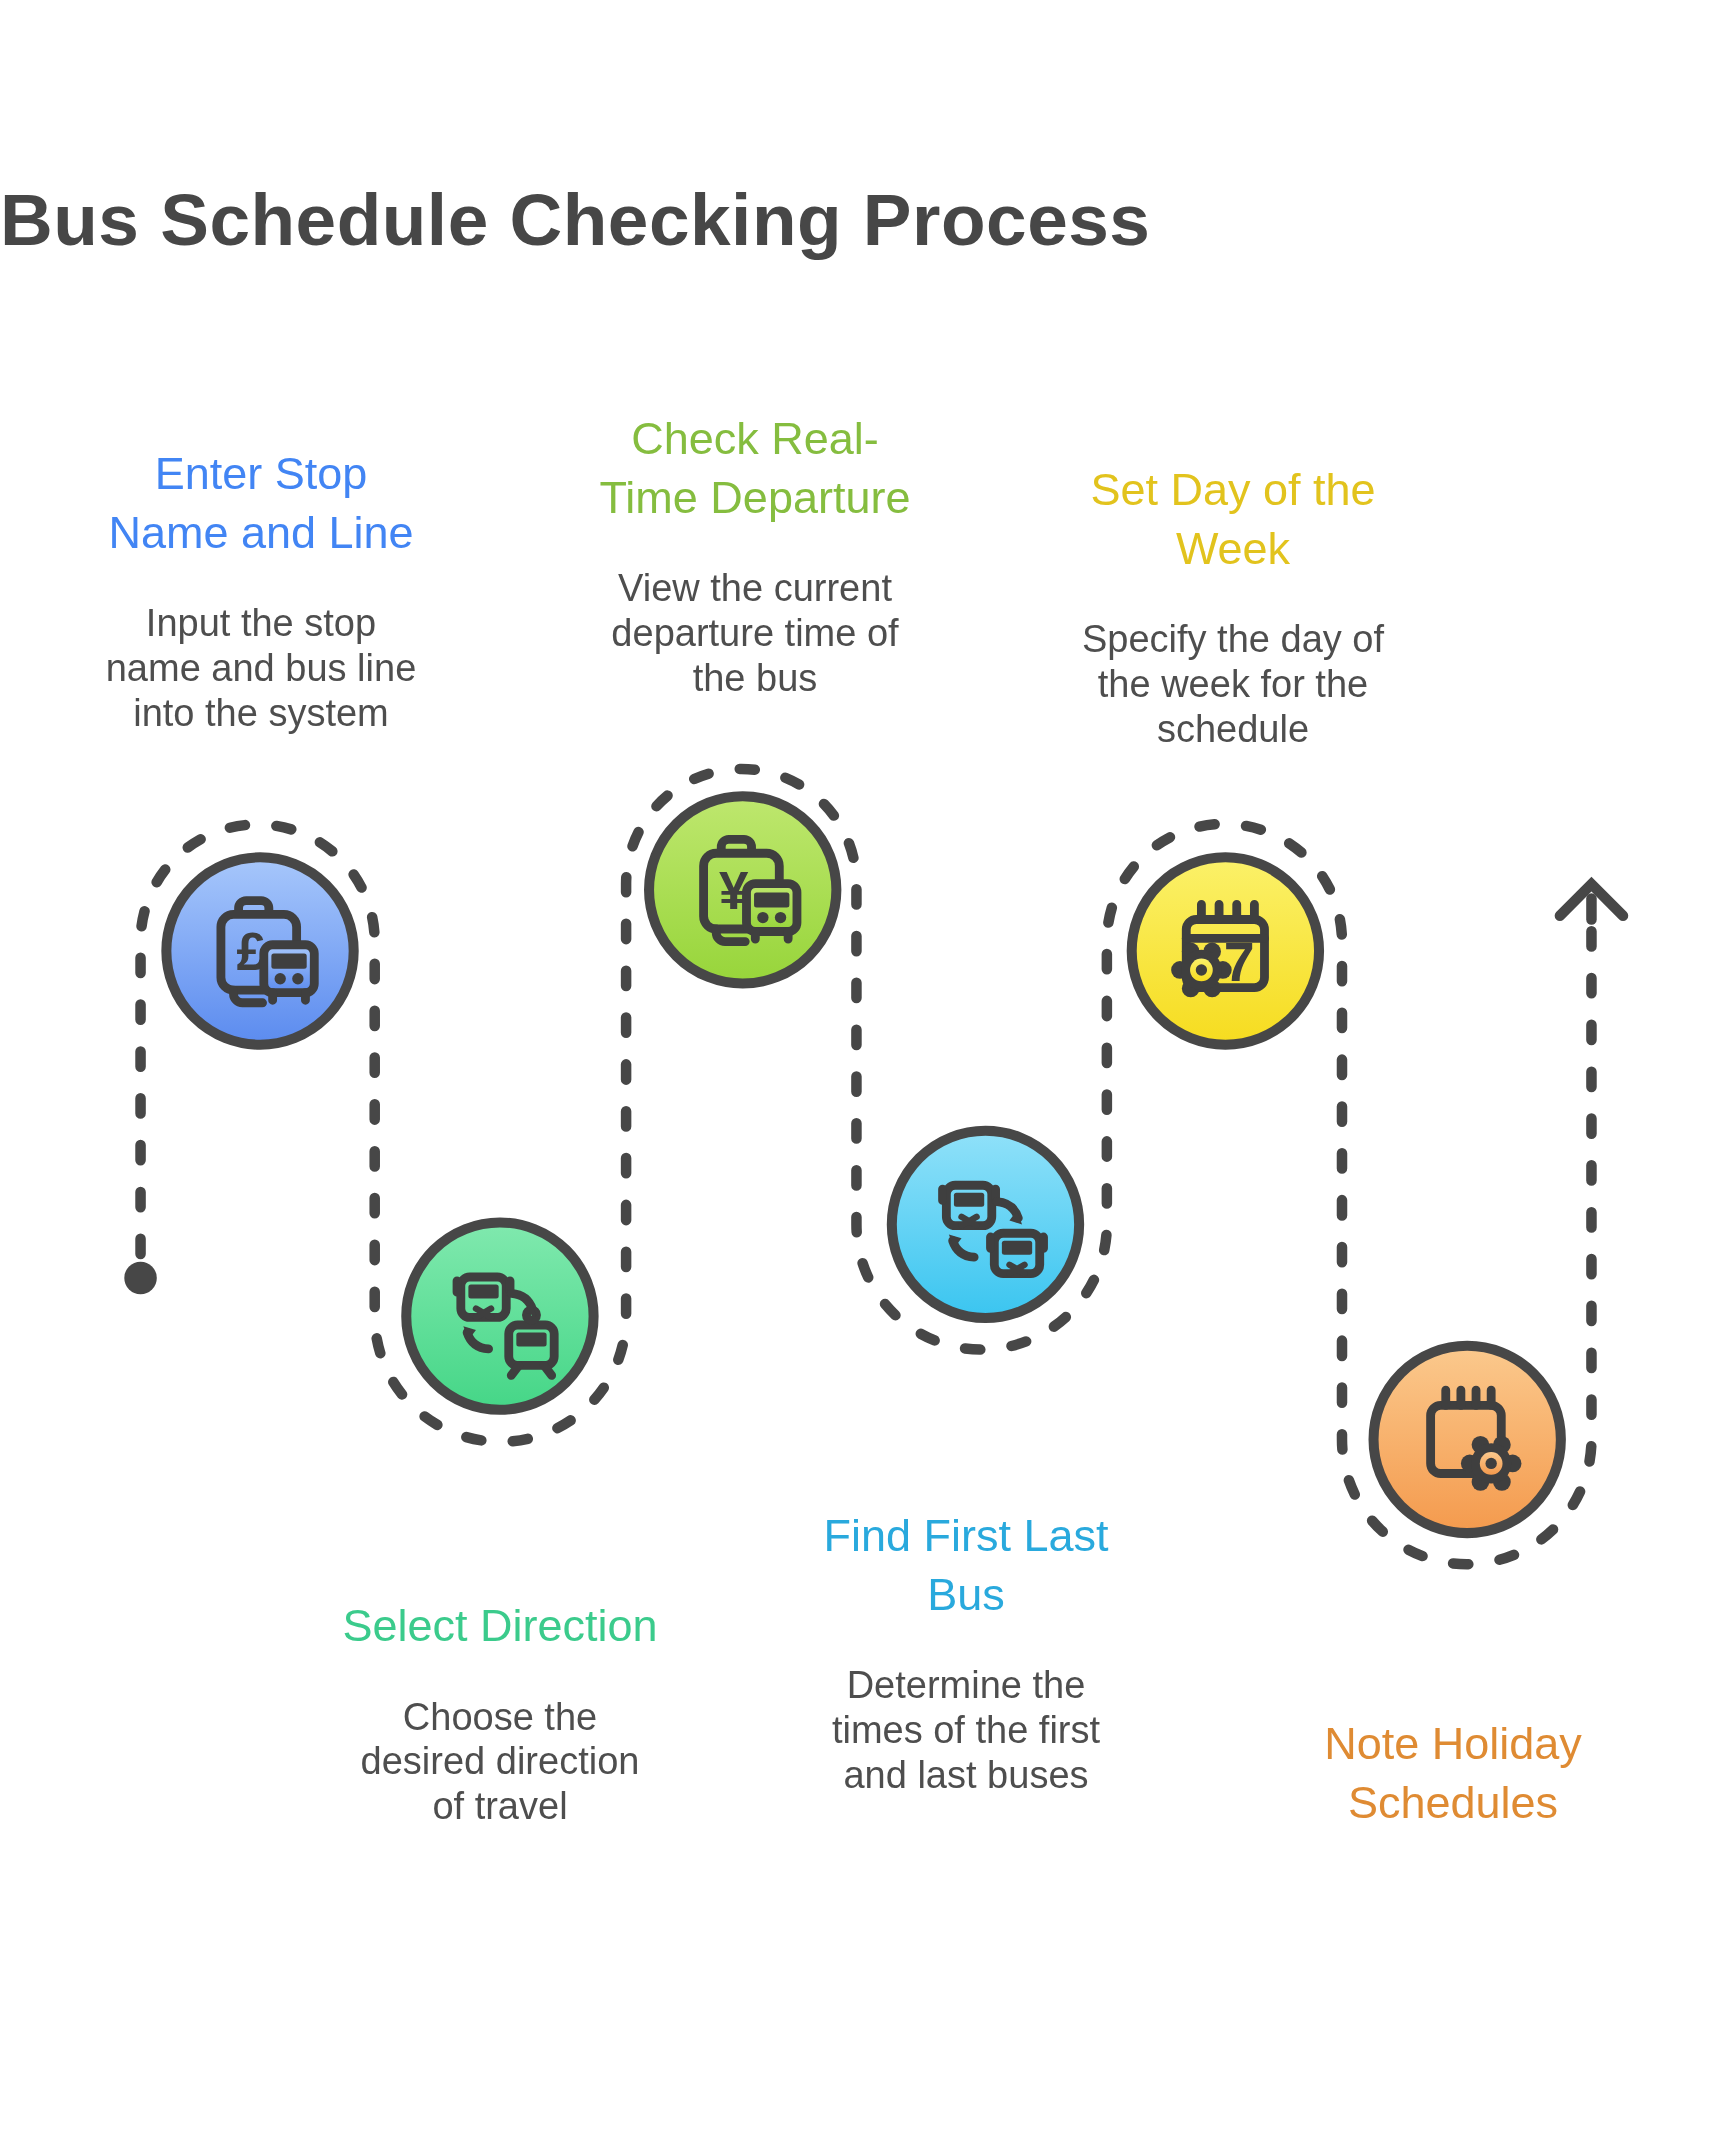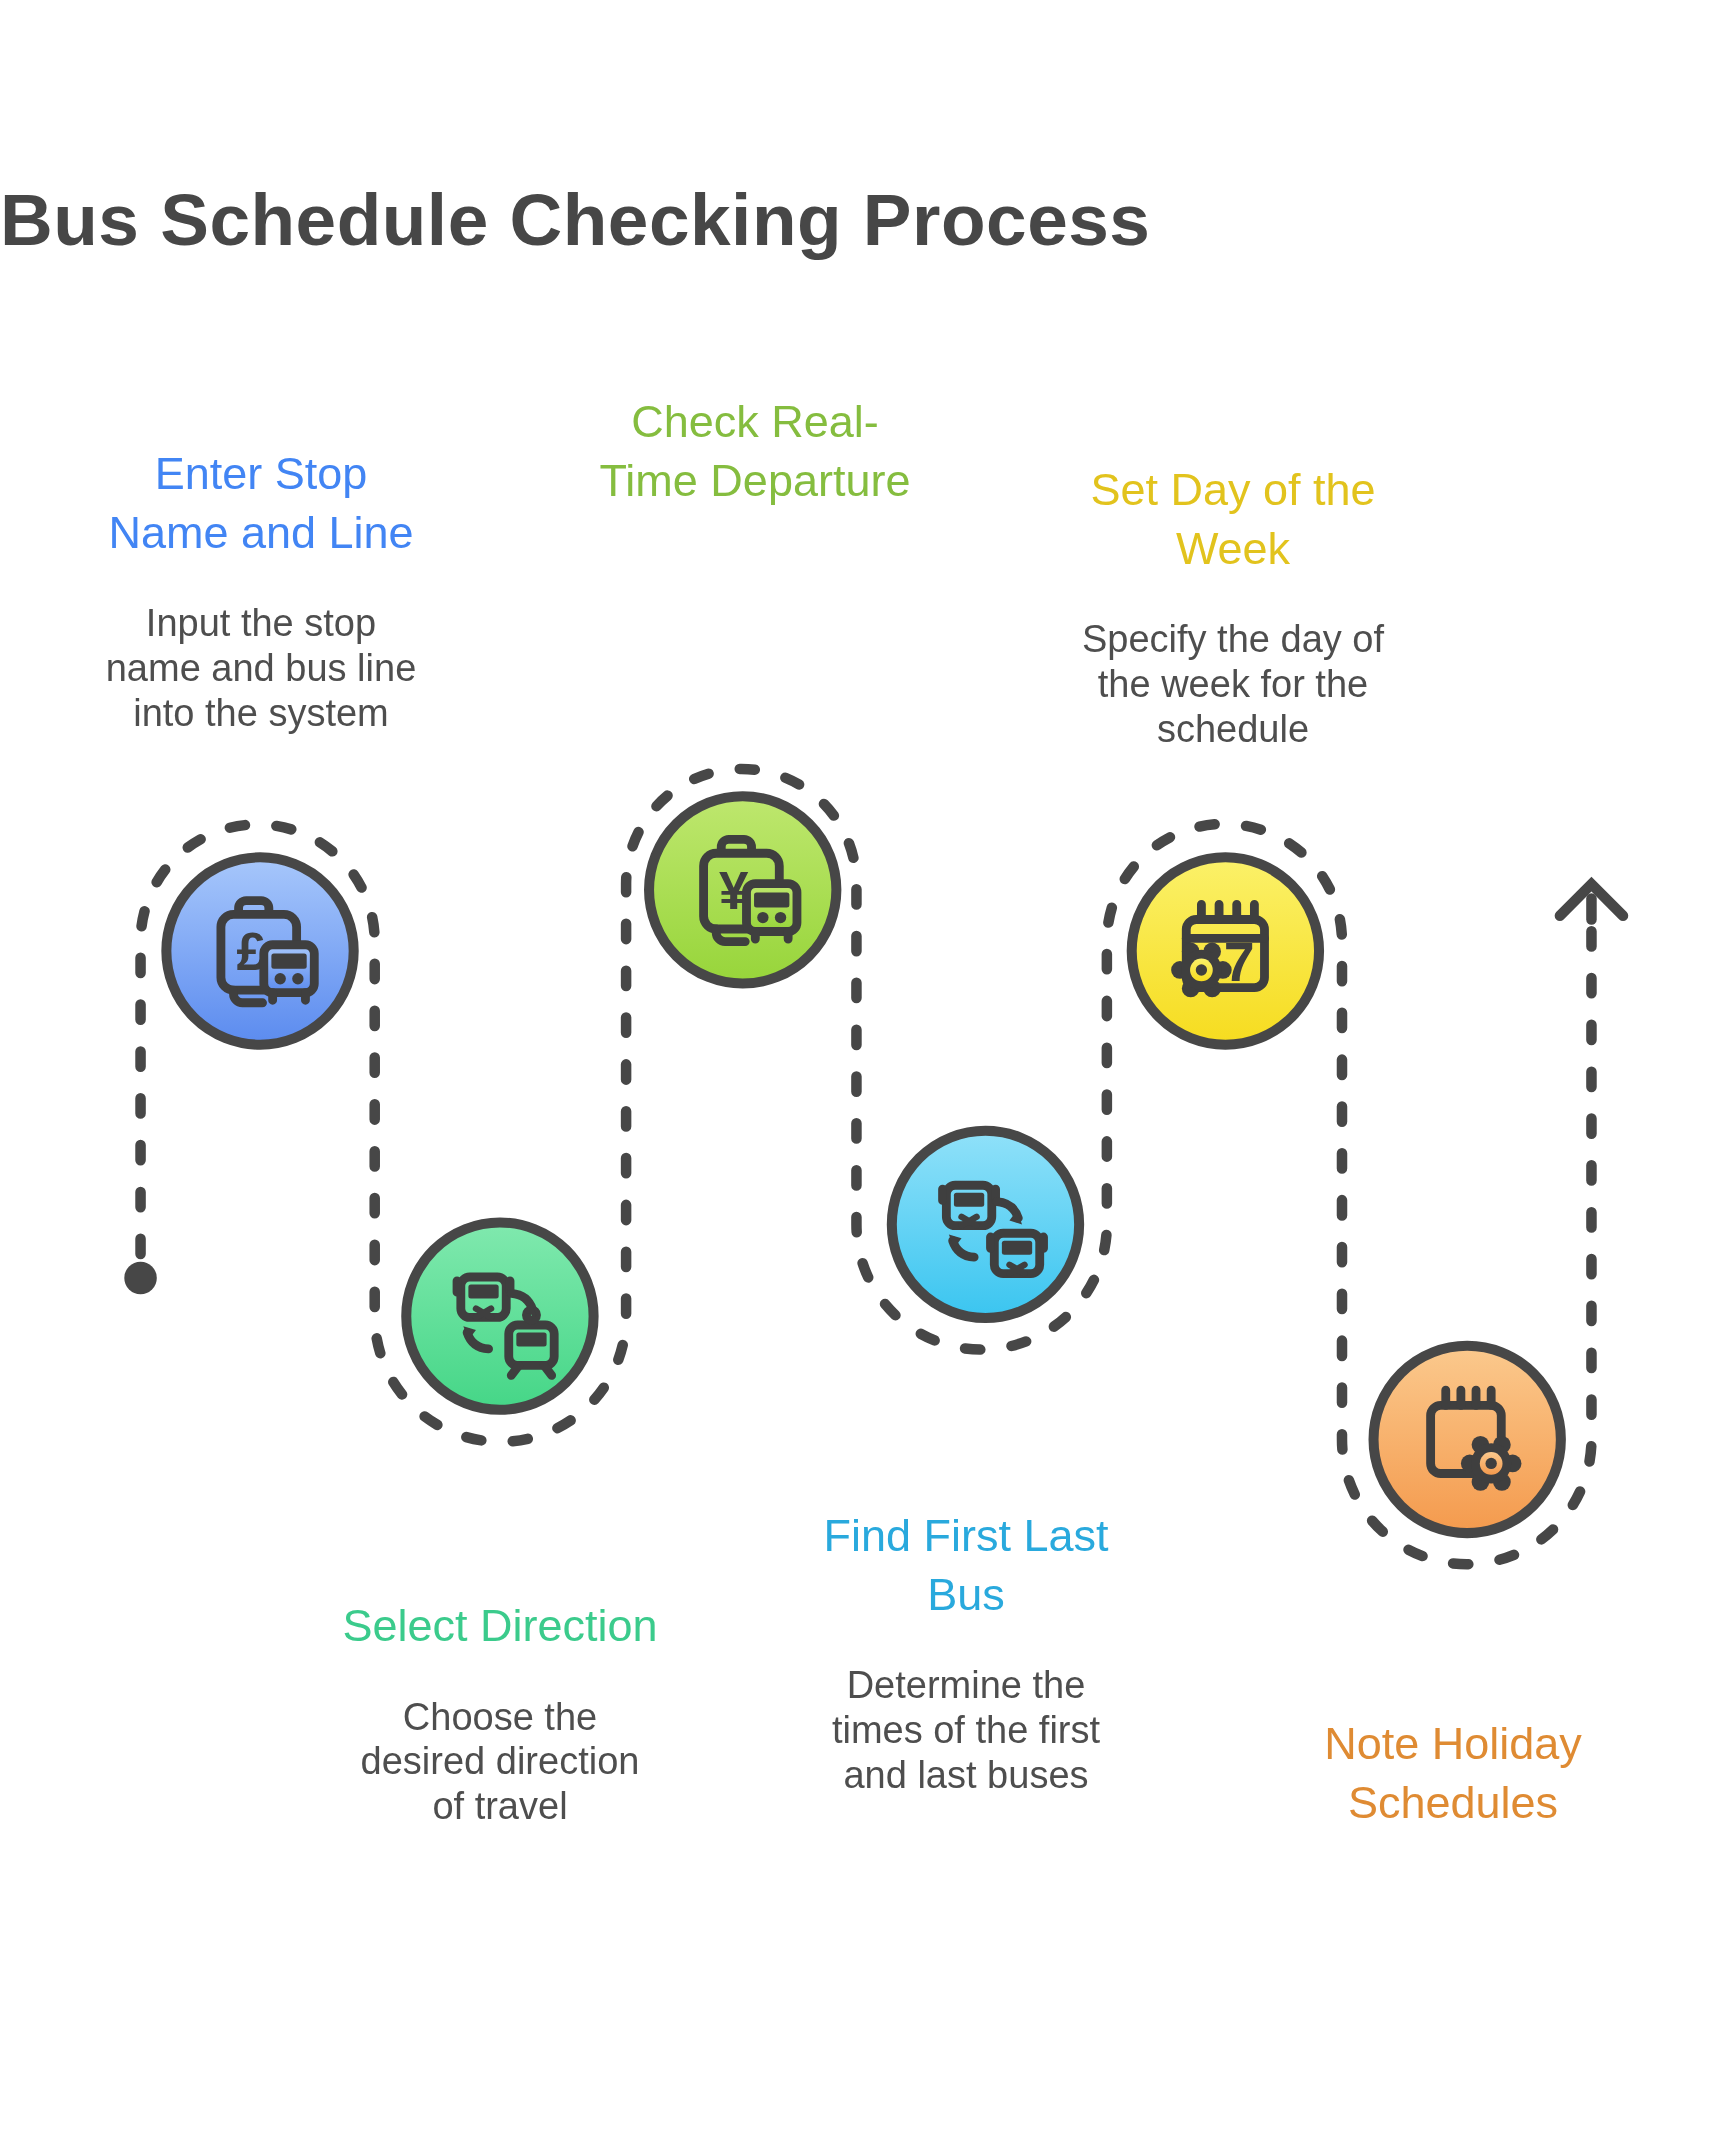--- a/index.html
+++ b/index.html
@@ -20,21 +20,21 @@
     font-family:"Liberation Sans", sans-serif; overflow:hidden;
   }
   .title{
     position:absolute; left:0; width:100%; top:178px; text-align:left;
     font-size:73px; font-weight:700; color:var(--title_text); letter-spacing:0.5px;
   }
   .step{ position:absolute; width:440px; text-align:center; white-space:pre-line; }
   .step h3{ margin:0; font-size:45px; line-height:1.3; font-weight:500; }
   .step p{ margin:21px 0 0 0; font-size:38px; line-height:1.18; color:var(--body_text); }
   .s1{ left:41px;  top:427px; }  .s1 h3{ color:var(--step1_heading); }
-  .s2{ left:535px; top:375px; }  .s2 h3{ color:var(--step2_heading); }
+  .s2{ left:535px; top:375px; }  .s2 h3{ color:var(--step2_heading);margin-top:17px; }
   .s3{ left:1013px;top:443px; }  .s3 h3{ color:var(--step3_heading); }
   .s4{ left:280px; top:1579px; } .s4 h3{ color:var(--step4_heading); }
   .s5{ left:746px; top:1489px; } .s5 h3{ color:var(--step5_heading); }
   .s6{ left:1233px;top:1697px; } .s6 h3{ color:var(--step6_heading); }
 
   svg.flowsvg{ position:absolute; left:0; top:0; }
   .flow{ fill:none; stroke:var(--line); stroke-width:11; stroke-linecap:round; }
   .dash{ stroke-dasharray:16 33; }
   .node{ stroke:var(--line); stroke-width:10.5; }
   .ic { fill:none; stroke:var(--icon_stroke); stroke-width:7; stroke-linecap:round; stroke-linejoin:round; }
@@ -209,20 +209,23 @@
   <div class="step s1">
     <h3>Enter Stop
 Name and Line</h3>
     <p>Input the stop
 name and bus line
 into the system</p>
   </div>
   <div class="step s2">
     <h3>Check Real-
 Time Departure</h3>
+    <p>View the current
+departure time of
+the bus</p>
   </div>
   <div class="step s4">
     <h3>Select Direction</h3>
     <p>Choose the
 desired direction
 of travel</p>
   </div>
   <div class="step s3">
     <h3>Set Day of the
 Week</h3>

